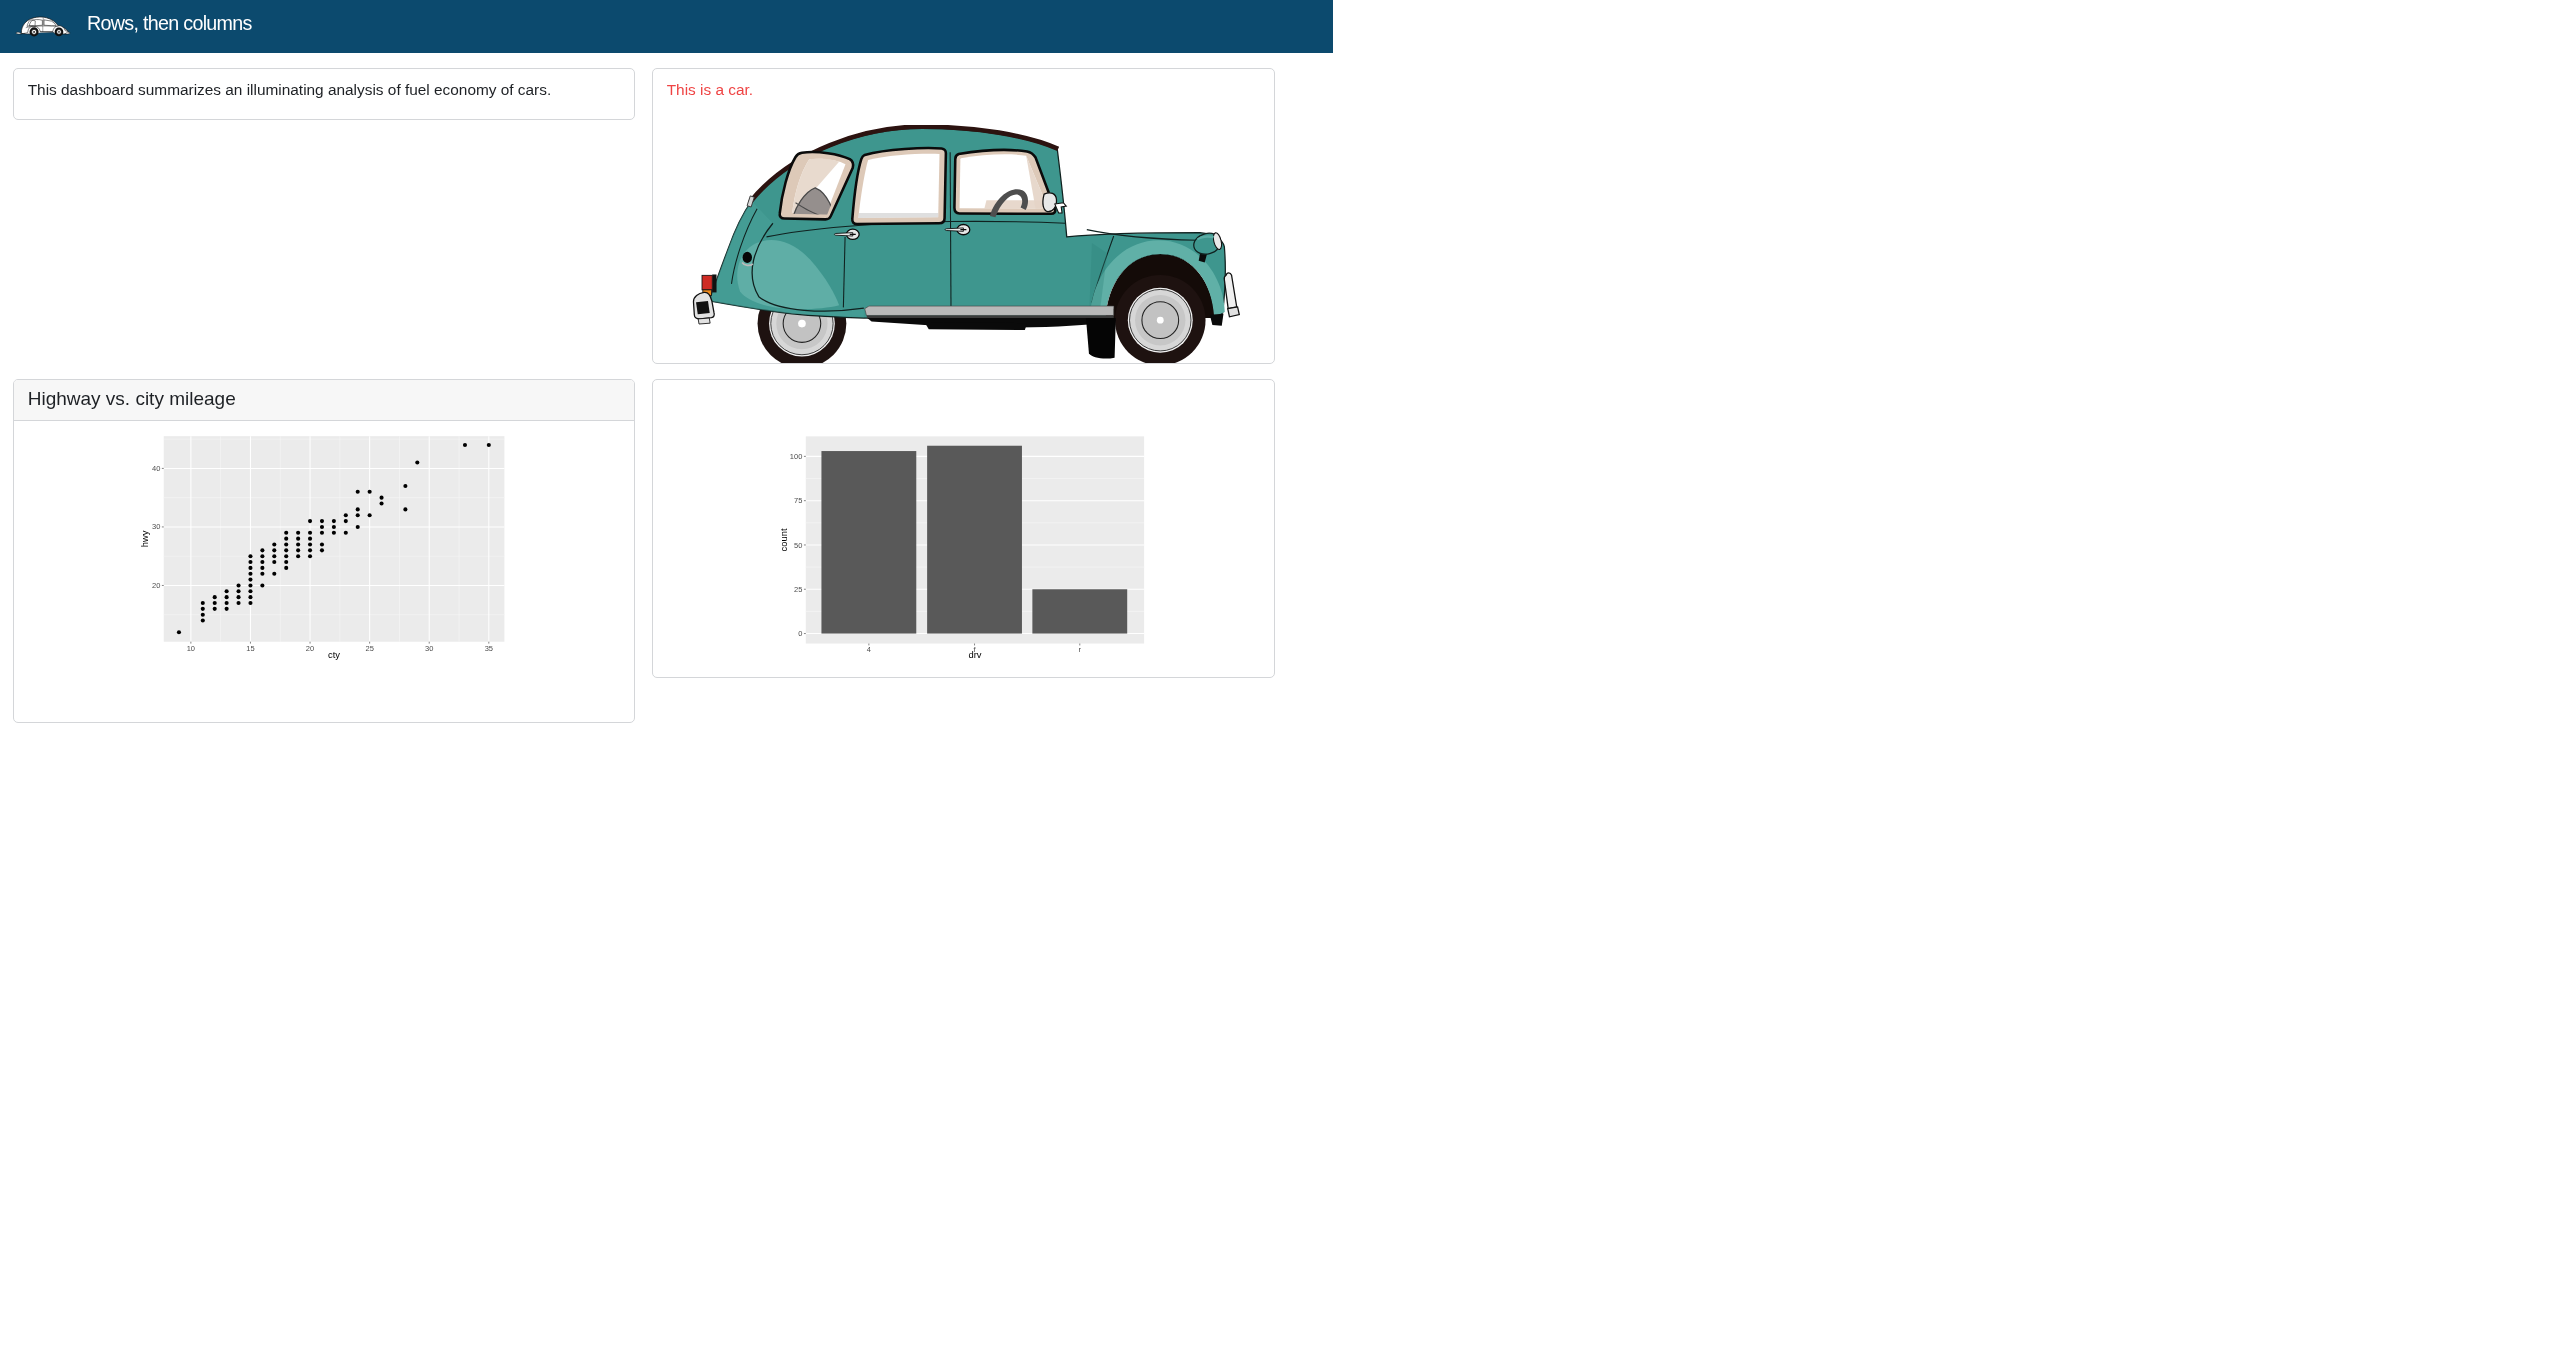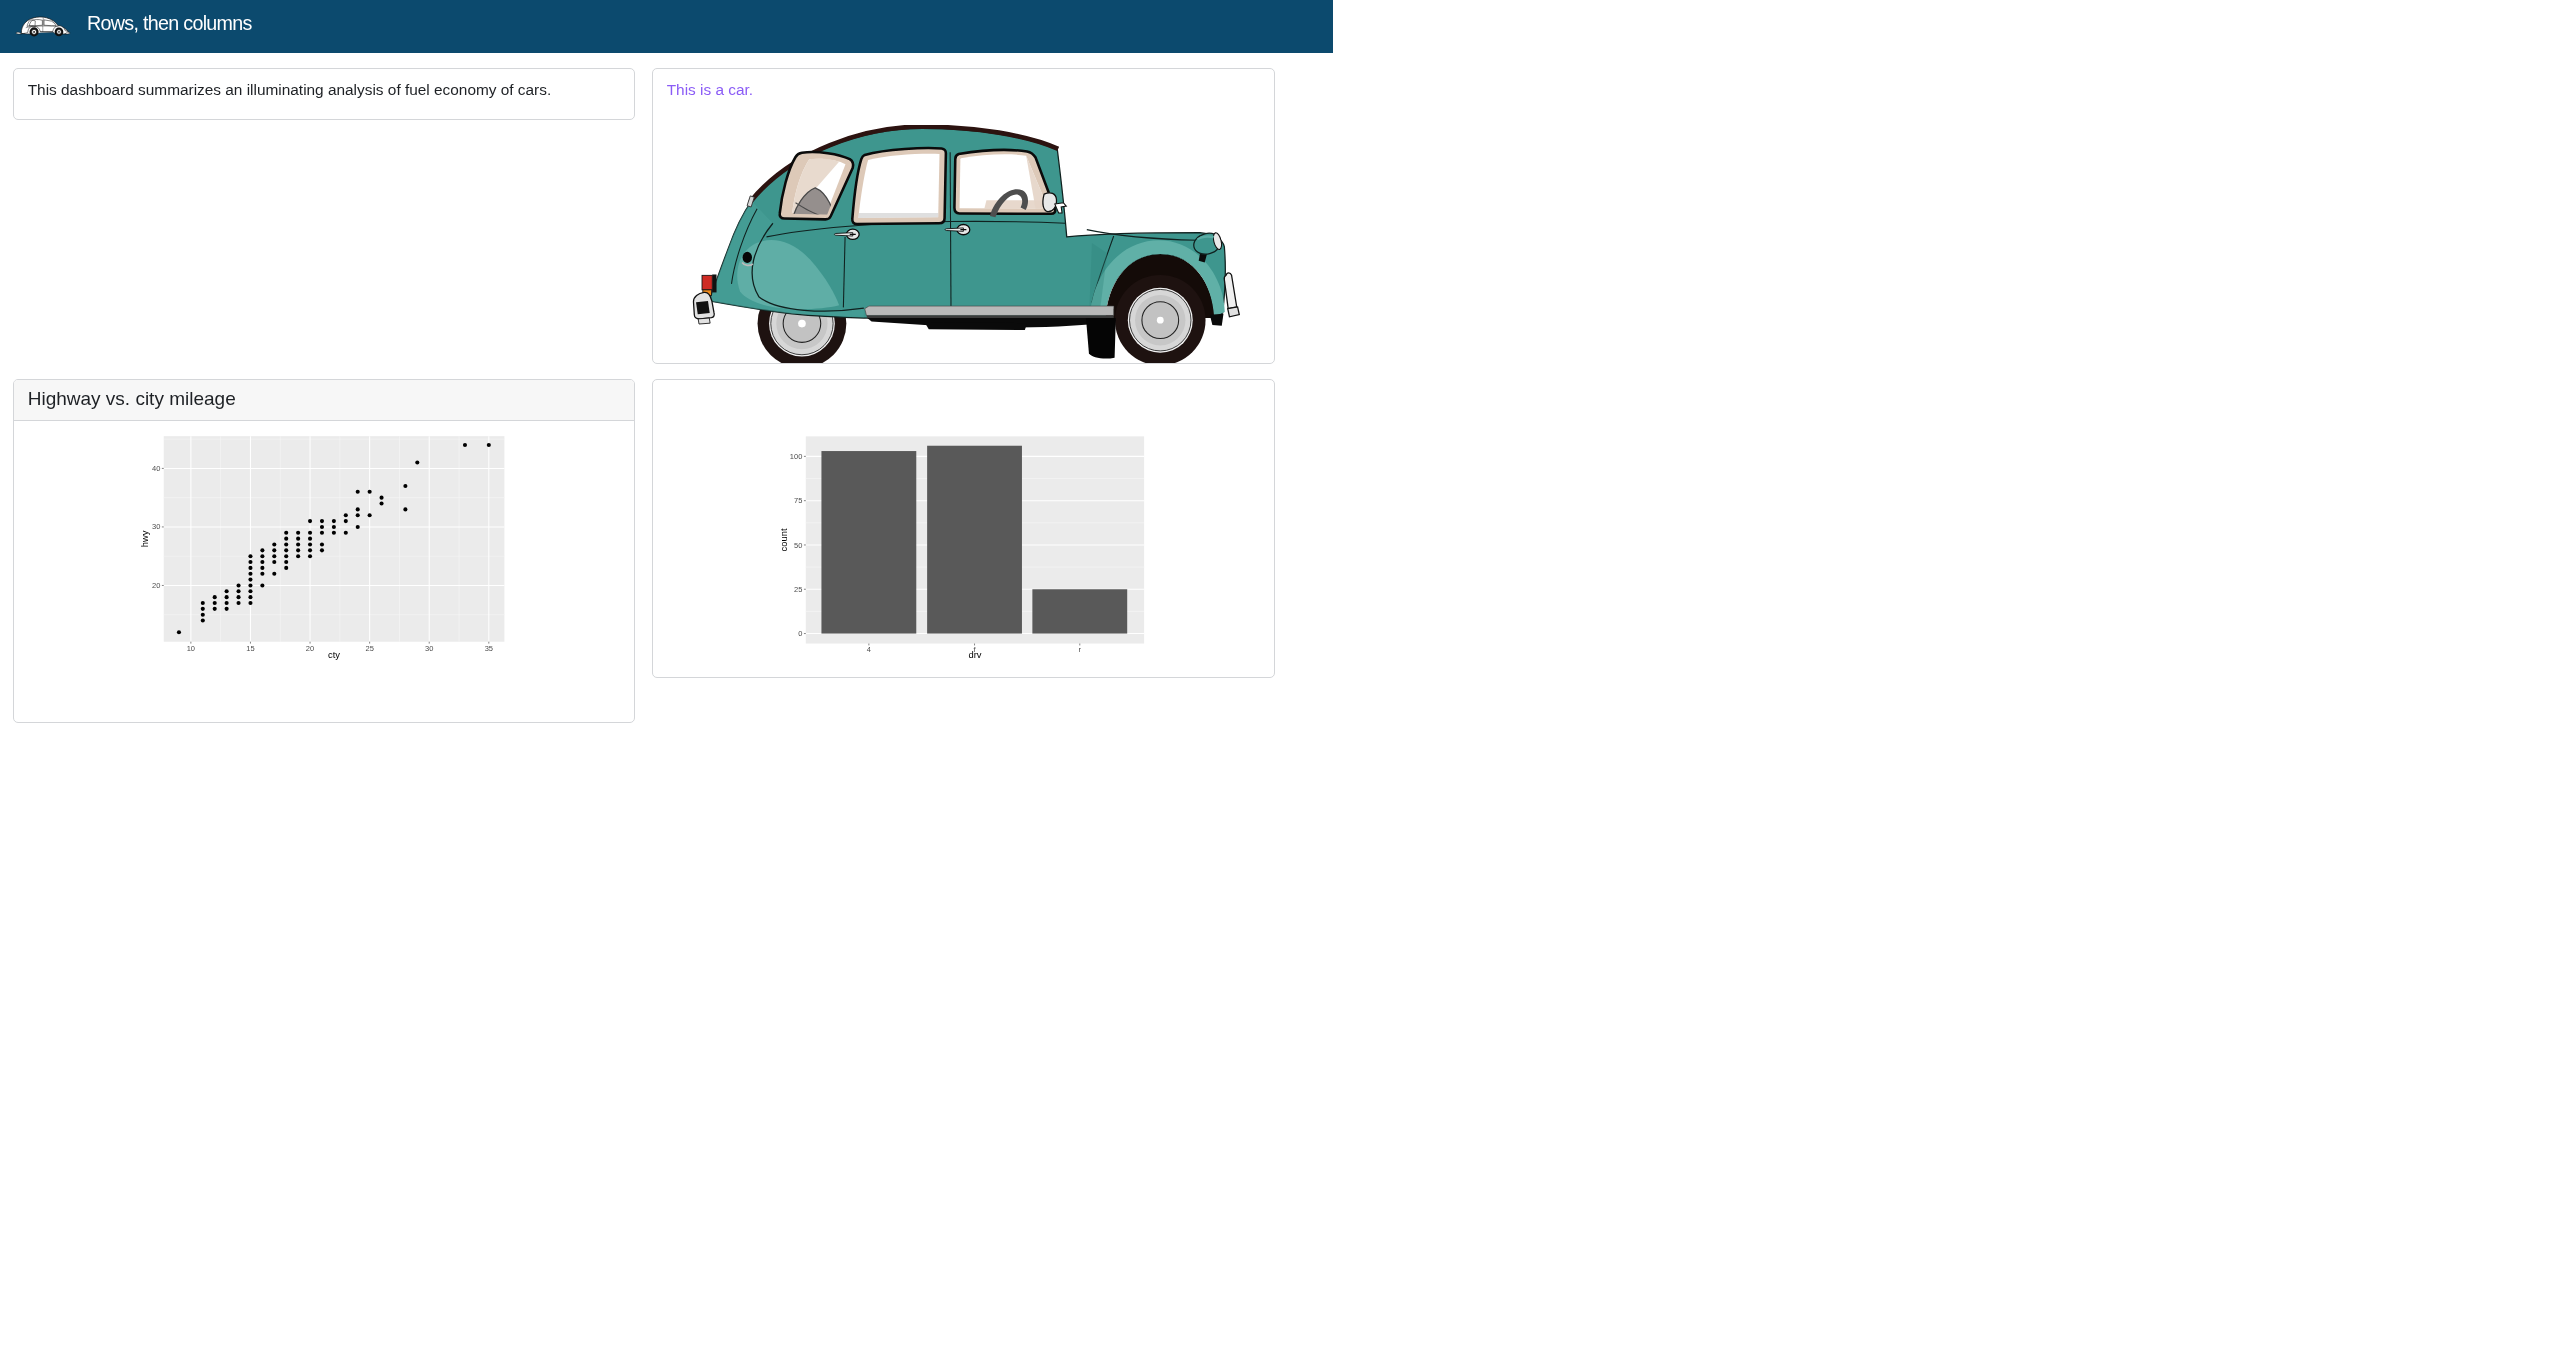--- a/index.html
+++ b/index.html
@@ -4,21 +4,21 @@
 <style>
   * { margin:0; padding:0; box-sizing:border-box; }
   html,body { width:1288px; height:683px; background:#fff; font-family:"Liberation Sans", sans-serif; overflow:hidden; }
   .navbar { position:absolute; left:0; top:0; width:1333px; height:53px; background:#0c4a6e; }
   .navlogo { position:absolute; left:14.5px; top:14.5px; width:56px; height:23px; }
   .navtitle { position:absolute; left:87px; top:11.5px; font-size:19.7px; letter-spacing:-0.7px; color:#fff; }
   .card { position:absolute; background:#fff; border:0.9px solid #d4d6d9; border-radius:5px; overflow:hidden; }
   #c1 { left:13px; top:68px; width:622px; height:52px; }
   #c1 .body { padding:12.4px 13.7px; font-size:15.4px; color:#1e2125; }
   #c2 { left:652px; top:68px; width:623px; height:296px; }
-  #c2 .body { padding:12.4px 13.7px; font-size:15.4px; color:#8b5cf6; }
+  #c2 .body { padding:12.4px 13.7px; font-size:15.4px; color:#ef4444; }
   #c3 { left:13px; top:379px; width:622px; height:344px; }
   #c4 { left:652px; top:379px; width:623px; height:299px; }
   .chead { height:41px; background:#f7f7f7; border-bottom:0.9px solid #d4d6d9; font-size:19px; color:#1e2125; padding:7.7px 13.7px; }
   .chartsvg { position:absolute; left:0; top:41px; }
   .carsvg { position:absolute; left:32px; top:56px; width:573px; height:246px; }
 </style>
 </head>
 <body>
 <div class="navbar">
   <svg class="navlogo" viewBox="0 0 135 54" id="beetle">

